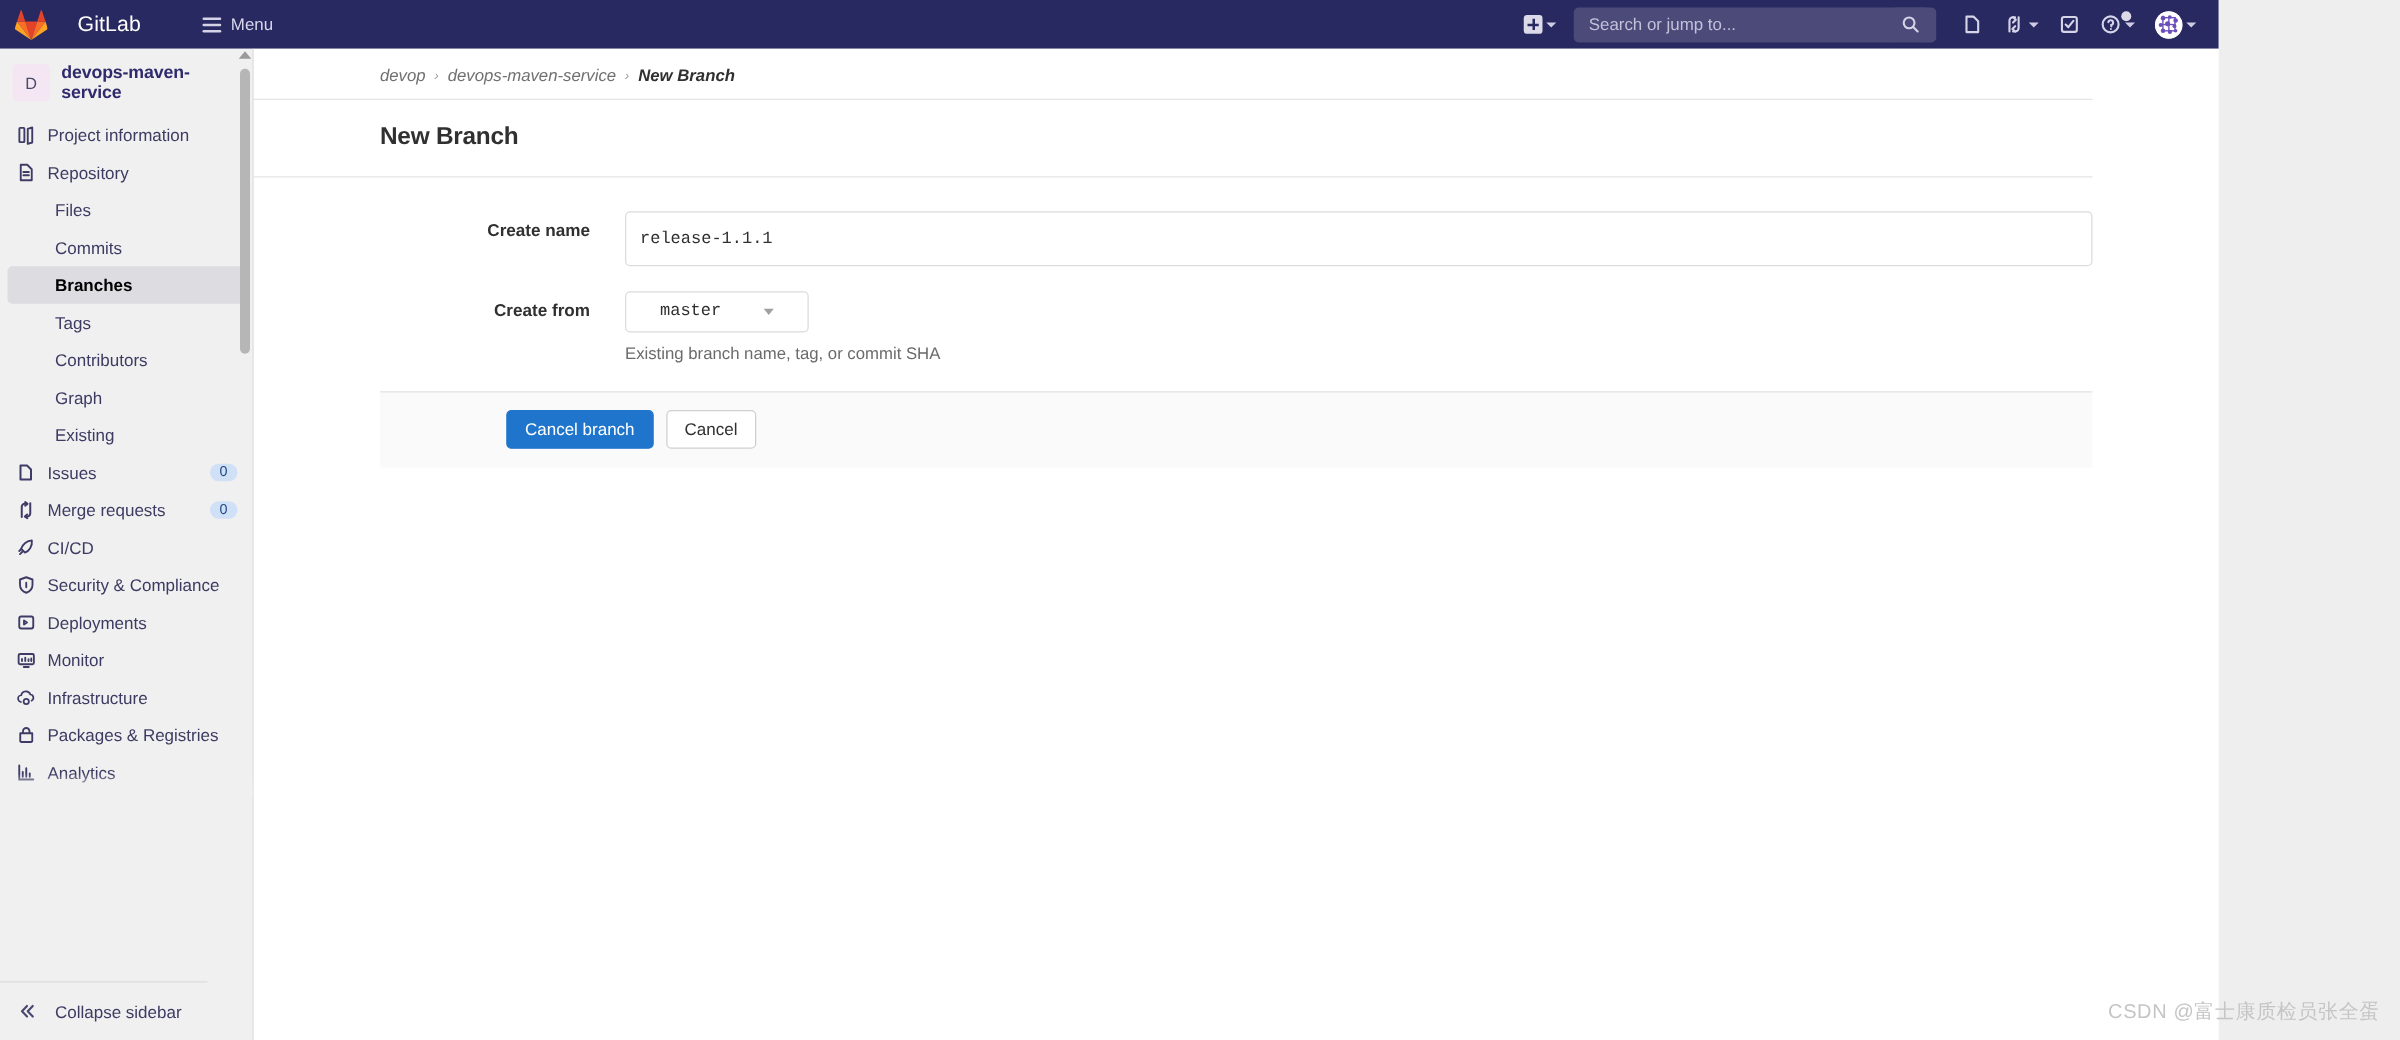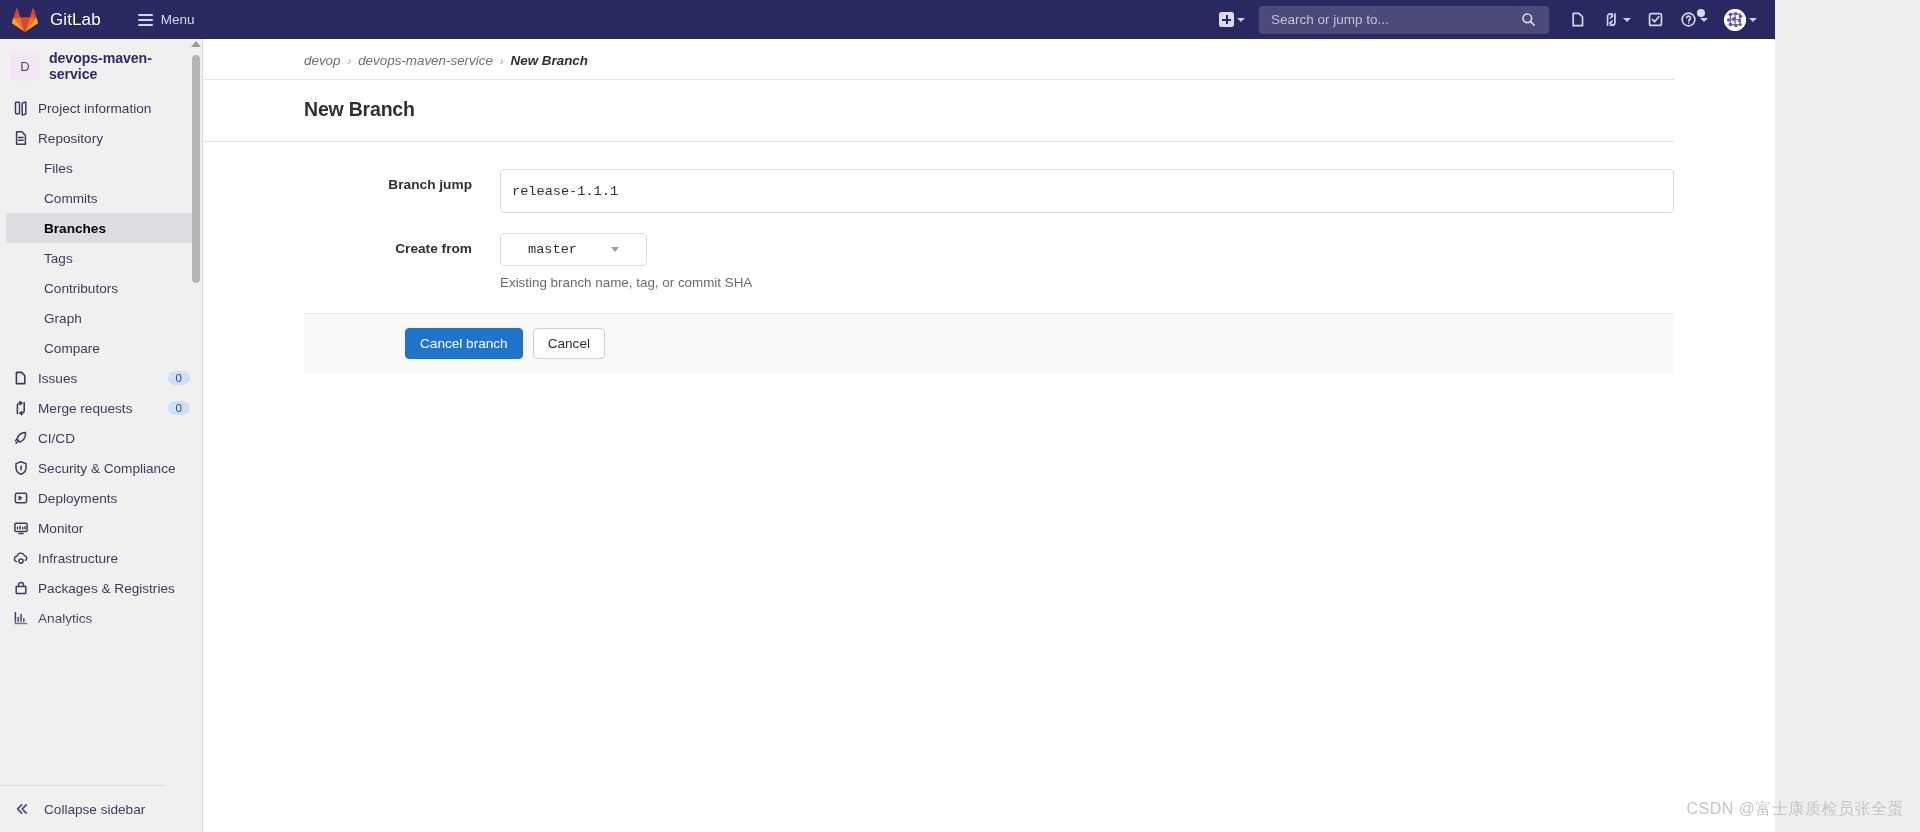--- a/index.html
+++ b/index.html
@@ -23,21 +23,21 @@
   }
 
   
   .navbar {
     position: absolute; left: 0; top: 0;
     width: 1775px; height: 39px;
     background: #292961;
     display: flex; align-items: center;
     padding: 0 10px 0 12px;
   }
-  .nav-left { display: flex; align-items: center; gap: 4px; }
+  .nav-left { display: flex; align-items: center; gap: 16px; }
   .gl-logo { width: 26px; height: 26px; margin-right: 8px; flex: none; }
   .brand {
     color: #ffffff; font-size: 17px; letter-spacing: .1px;
     font-weight: 400; margin-right: 26px;
   }
   .menu-btn {
     display: flex; align-items: center; gap: 8px;
     color: #d9d7ec; font-size: 13.5px;
     padding: 5px 7px; border-radius: 4px;
   }
@@ -371,21 +371,21 @@
       <div class="nav-item sub">
         <span>Tags</span>
       </div>
       <div class="nav-item sub">
         <span>Contributors</span>
       </div>
       <div class="nav-item sub">
         <span>Graph</span>
       </div>
       <div class="nav-item sub">
-        <span>Compare</span>
+        <span>Existing</span>
       </div>
 
       <div class="nav-item">
         <span class="ico">
           <svg width="16" height="16" viewBox="0 0 16 16" fill="none" stroke="#3f3b66" stroke-width="1.6">
             <path d="M3.4 2.4h5.2l3.2 3.2v8H3.4z" stroke-linejoin="round"></path>
           </svg>
         </span>
         <span>Issues</span>
         <span class="badge">0</span>
@@ -511,21 +511,21 @@
       </div>
     </div>
 
     <div class="page-title-bar">
       <div class="page-title">New Branch</div>
     </div>
 
     <div class="form-area">
 
       <div class="form-row">
-        <div class="form-label">Branch jump</div>
+        <div class="form-label">Create name</div>
         <div class="form-field">
           <input class="input-text" type="text" value="release-1.1.1" style="">
         </div>
       </div>
 
       <div class="form-row">
         <div class="form-label">Create from</div>
         <div class="form-field">
           <div class="select-wrap">
             <div class="select-box">

